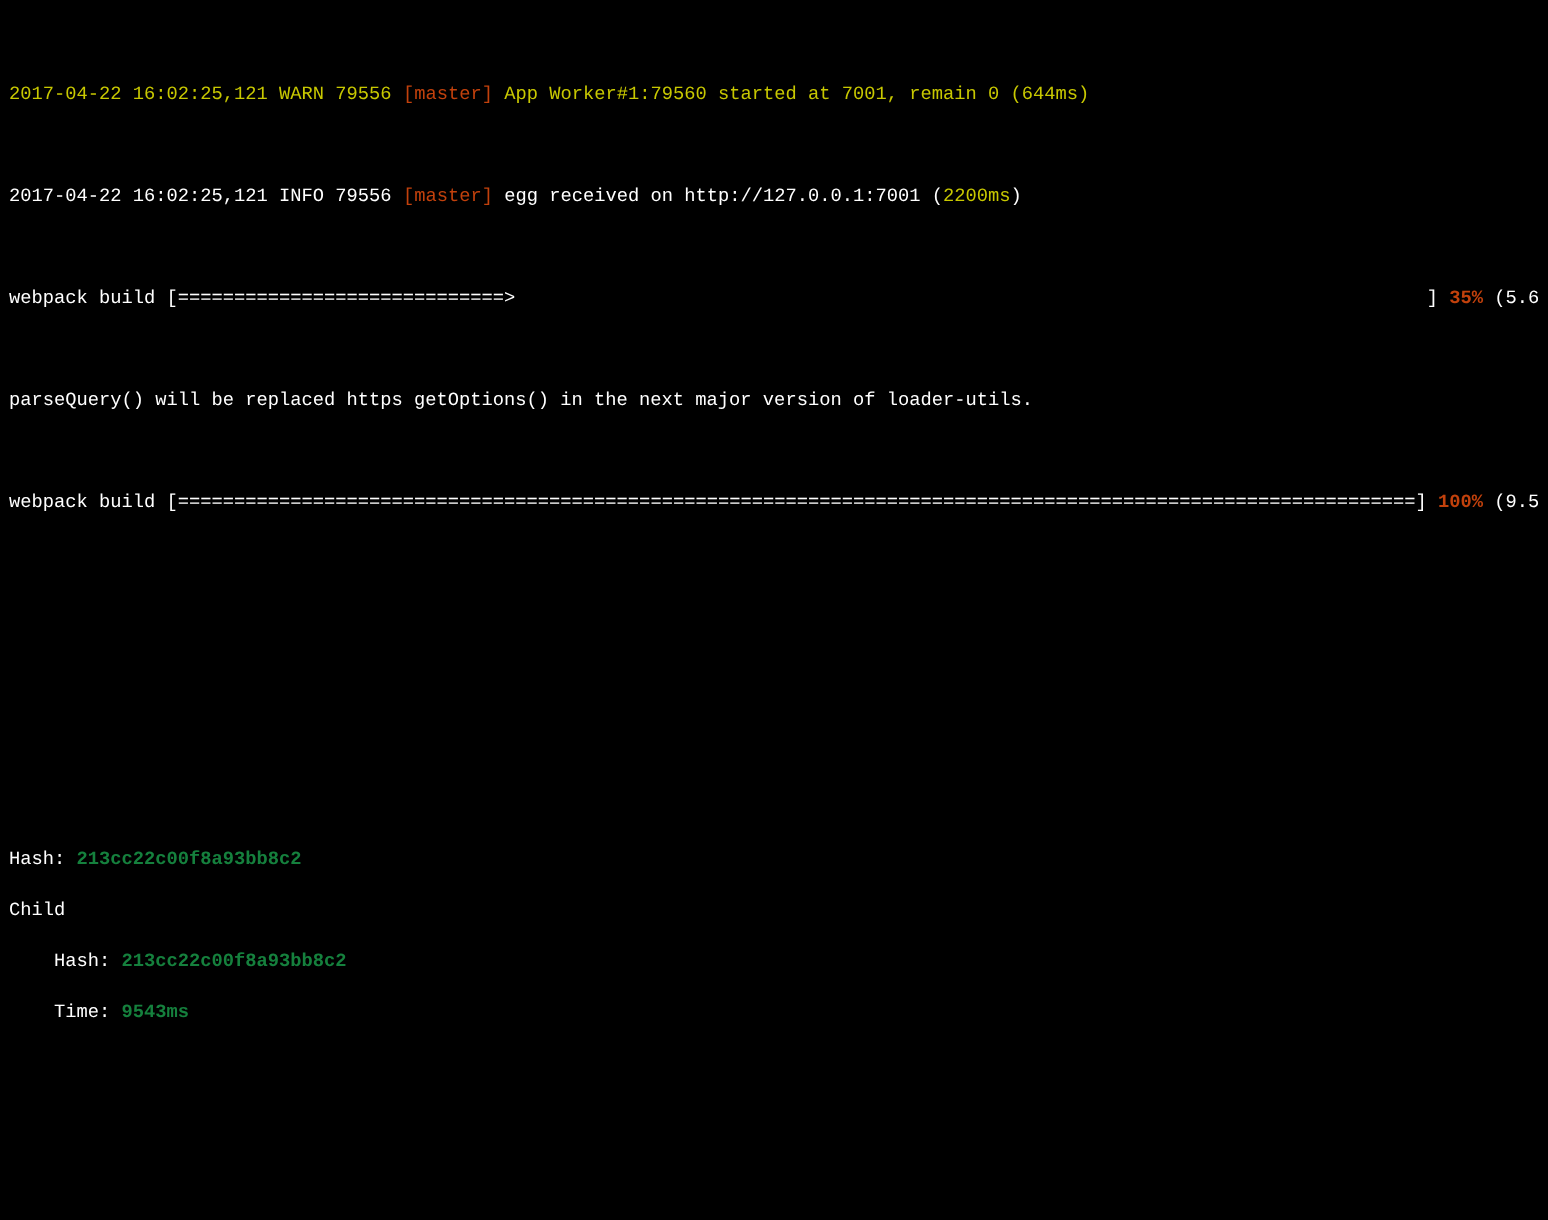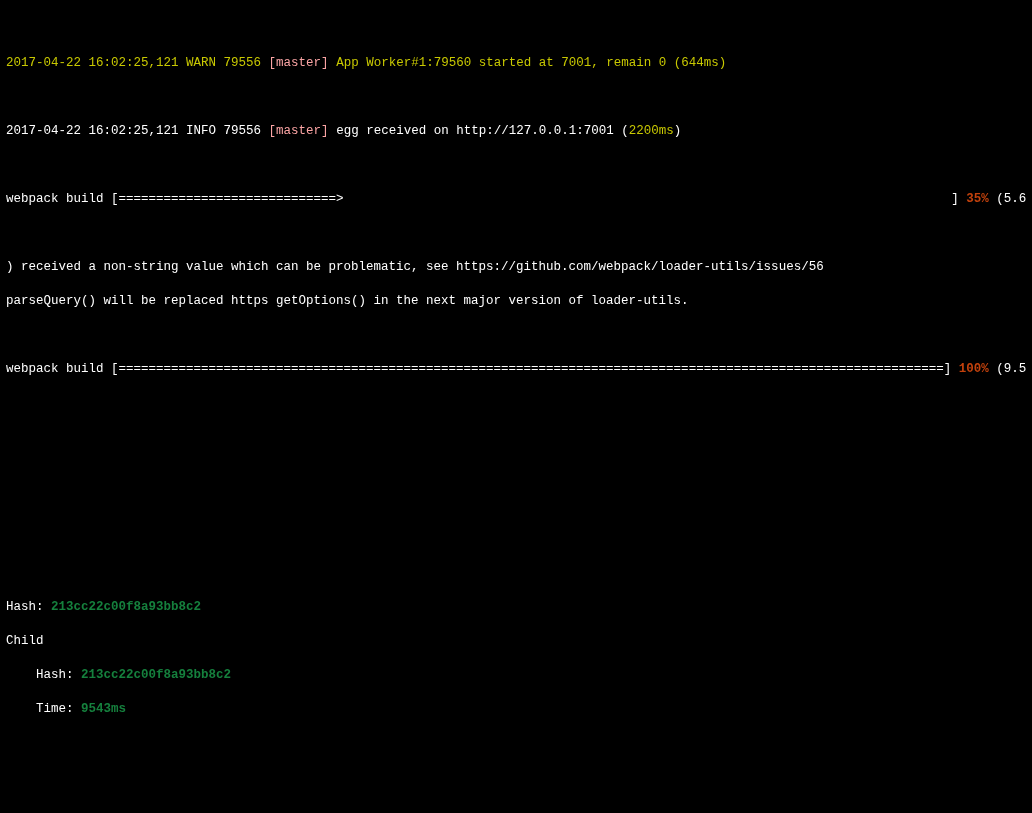--- a/index.html
+++ b/index.html
@@ -12,40 +12,39 @@
     line-height: 17px;
     width: 1032px;
   }
   .term {
     padding: 4px 6px;
     white-space: pre;
   }
   .white  { color: #ffffff; }
   .green  { color: #c2410c; font-weight: bold; }
   .yellowD{ color: #c8c800; }
-  .cyan   { color: #fca5a5; }
+  .cyan   { color: #c2410c; }
 
   .hdr { color: #15803d; font-weight: bold; }
 </style>
 </head>
 <body>
 
 <div class="term">
 
 
 <div><span class="yellowD">2017-04-22 16:02:25,121</span> <span class="yellowD">WARN</span> <span class="yellowD">79556</span> <span class="cyan">[master]</span> <span class="yellowD">App Worker#1:79560 started at 7001, remain 0 (644ms)</span></div>
 
 
 <div><span class="white">2017-04-22 16:02:25,121</span> <span class="white">INFO</span> <span class="white">79556</span> <span class="cyan">[master]</span> <span class="white">egg received on http://127.0.0.1:7001 (</span><span class="yellowD">2200ms</span><span class="white">)</span></div>
 
 
 <div><span class="white">webpack build </span><span class="white">[=============================&gt;                                                                                 ] </span><span class="green">35%</span><span class="white"> (5.6 seconds)(node:79557</span></div>
 
 
-<div class="white">) received a non-string value which can be problematic, see https://github.com/webpack/loader-utils/issues/56</div>
 <div class="white">parseQuery() will be replaced https getOptions() in the next major version of loader-utils.</div>
 
 
 <div><span class="white">webpack build </span><span class="white">[==============================================================================================================] </span><span class="green">100%</span><span class="white"> (9.5 seconds)</span></div>
 
 
 <div> </div>
 
 
 

